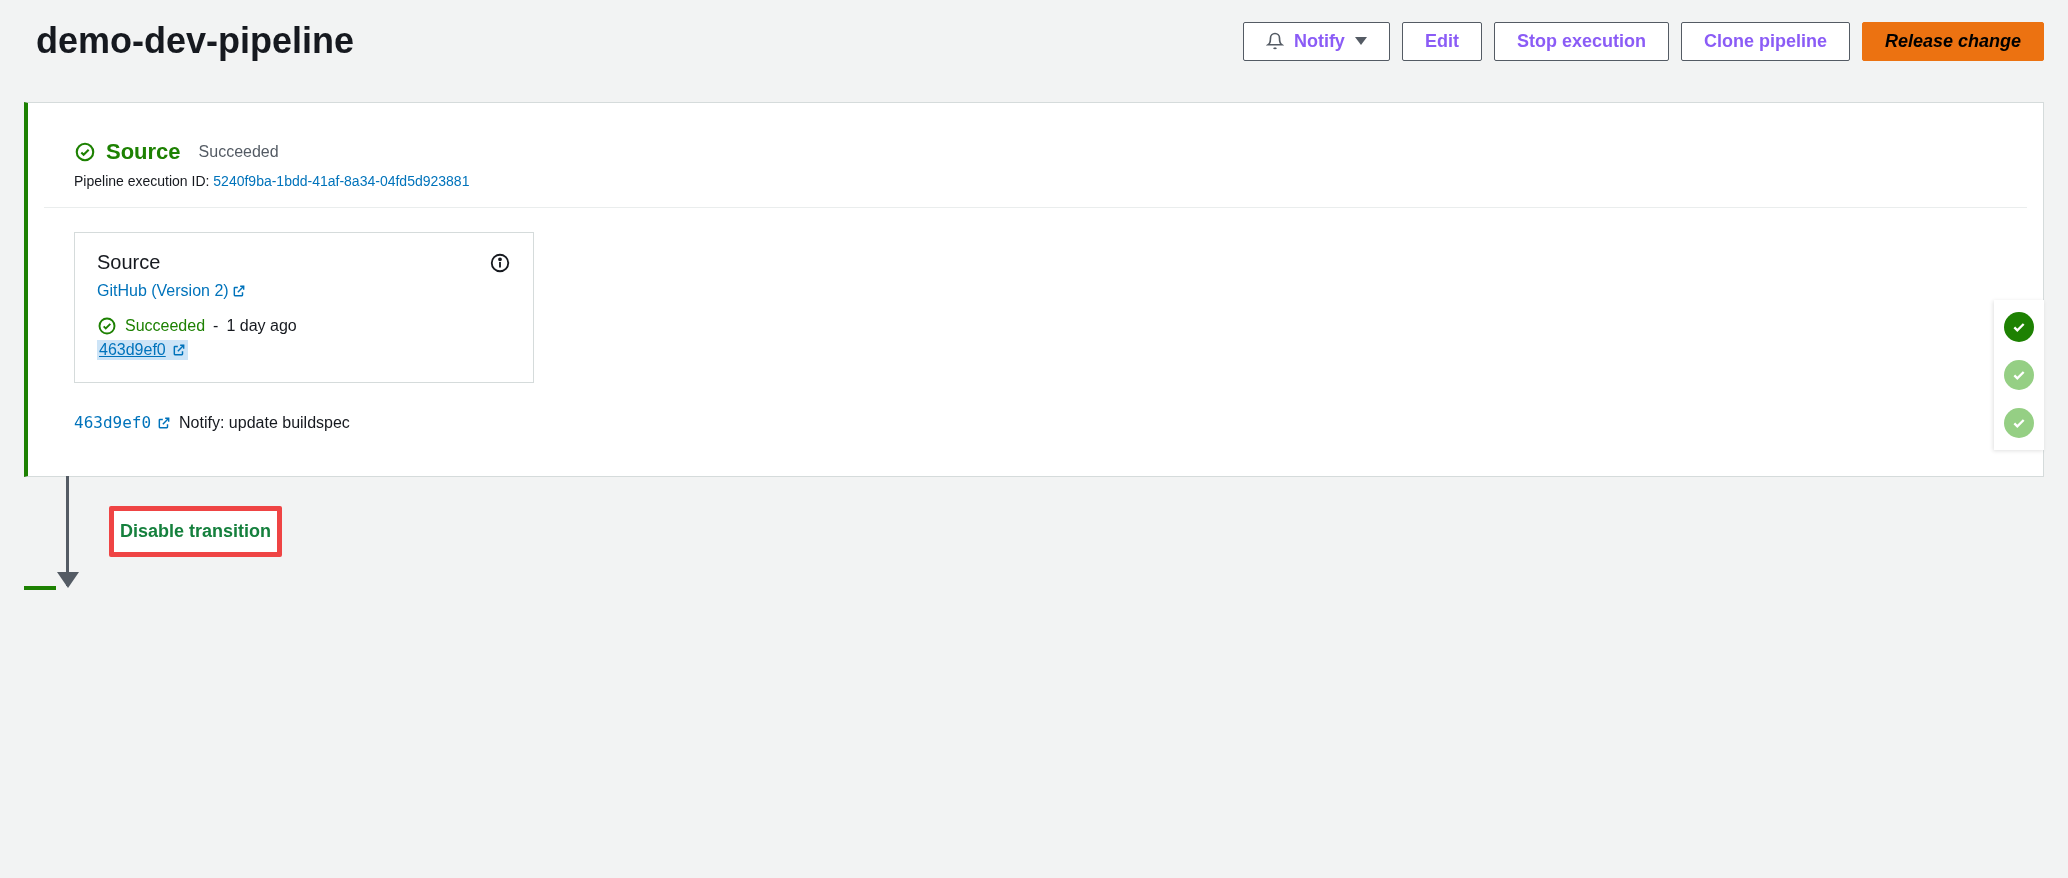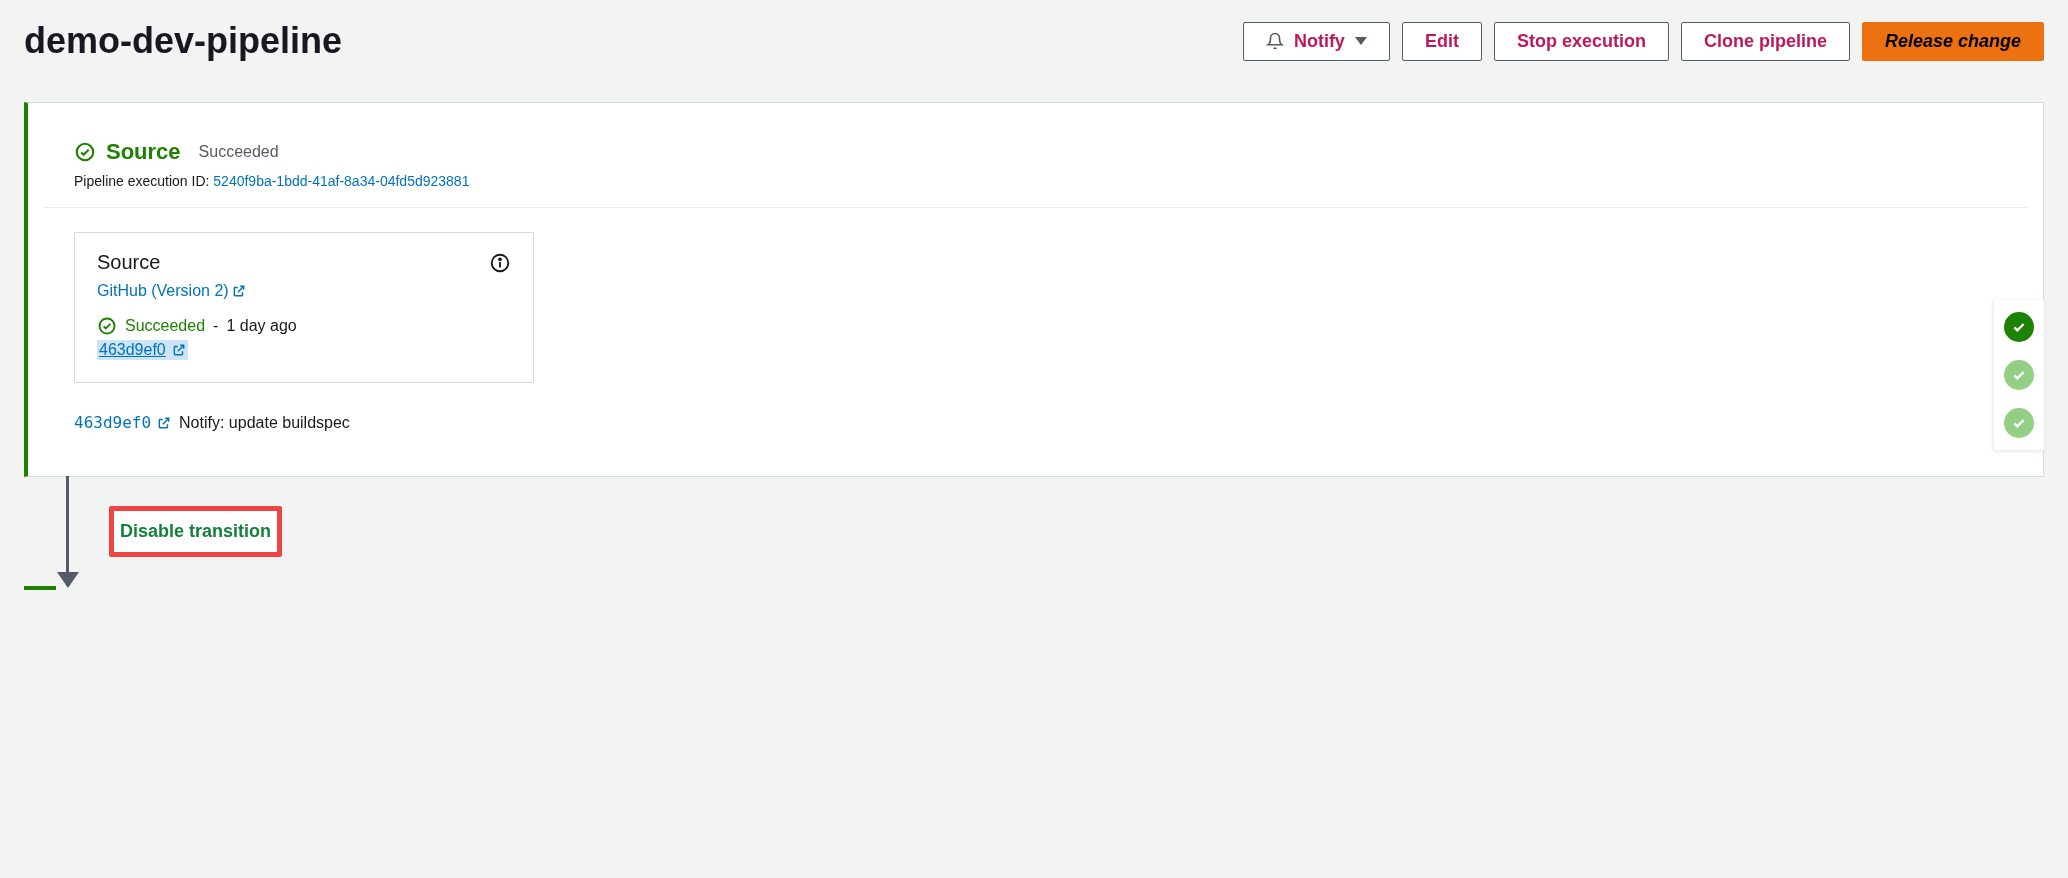--- a/index.html
+++ b/index.html
@@ -9,35 +9,36 @@
     color: #16191f;
     padding: 20px 24px;
     font-size: 14px;
   }
 
   .header-row {
     display: flex;
     align-items: center;
     gap: 12px;
     margin-bottom: 40px;
+    margin-left: 12px;
   }
   .page-title {
     font-size: 36px;
     font-weight: 700;
     margin-right: auto;
     color: #16191f;
   }
   .btn {
     background: #ffffff;
     border: 1px solid #545b64;
     border-radius: 2px;
     padding: 8px 22px;
     font-size: 18px;
     font-weight: 700;
-    color: #be185d;
+    color: #8b5cf6;
     cursor: pointer;
     display: inline-flex;
     align-items: center;
     gap: 10px;
   }
   .btn-primary {
     background: #ec7211;
     border-color: #ec7211;
     color: #000000;
     font-style: italic;

